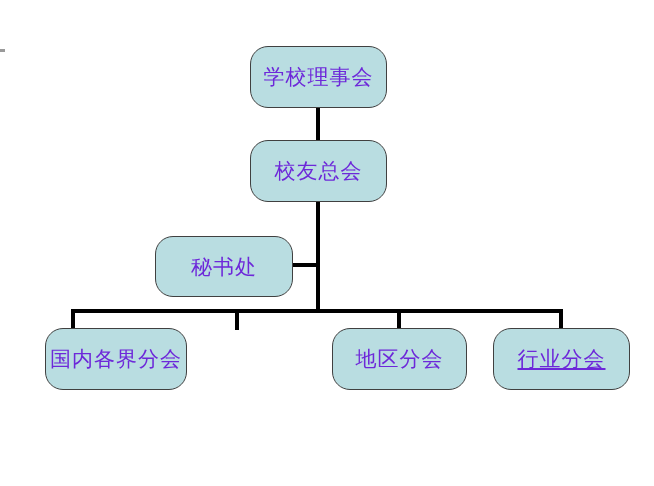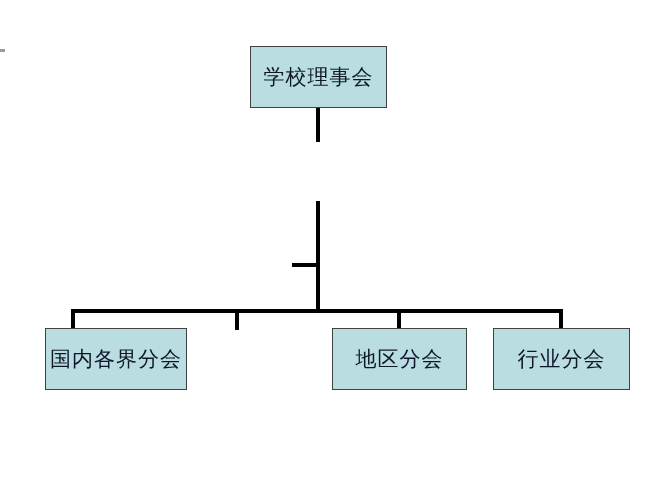--- a/index.html
+++ b/index.html
@@ -13,25 +13,25 @@
     width: 654px;
     height: 486px;
     background: #ffffff;
     overflow: hidden;
   }
   .org-node {
     position: absolute;
     box-sizing: border-box;
     background: #b9dde1;
     border: 1.5px solid #404040;
-    border-radius: 0;
+    border-radius: 18px;
     display: flex;
     align-items: center;
     justify-content: center;
-    color: #0f172a;
+    color: #6d28d9;
     font-size: 21px;
     letter-spacing: 1px;
     white-space: nowrap;
   }
   .connector {
     position: absolute;
     background: #000000;
   }
   .edge-artifact {
     position: absolute;
@@ -41,21 +41,21 @@
     height: 3px;
     background: #9a9a9a;
   }
   
   .node-board        { left: 250px; top:  46px; width: 137px; height: 62px; }
   .node-alumni       { left: 250px; top: 140px; width: 137px; height: 62px; }
   .node-secretariat  { left: 155px; top: 236px; width: 138px; height: 61px; }
   .node-domestic     { left:   5px; top: 328px; width: 142px; height: 62px; margin-left: 40px; }
   .node-overseas     { left: 168px; top: 328px; width: 139px; height: 62px; }
   .node-regional     { left: 332px; top: 328px; width: 135px; height: 62px; }
-  .node-industry     { left: 493px; top: 328px; width: 137px; height: 62px; }
+  .node-industry     { left: 493px; top: 328px; width: 137px; height: 62px; text-decoration: underline; }
   
   .conn-board-alumni   { left: 316px; top: 107px; width: 4px;  height: 35px; }
   .conn-trunk          { left: 316px; top: 201px; width: 4px;  height: 110px; }
   .conn-secretariat    { left: 292px; top: 263px; width: 26px; height: 4px; }
   .conn-bus            { left:  71px; top: 309px; width: 492px; height: 4px; }
   .conn-drop-domestic  { left:  71px; top: 309px; width: 4px;  height: 21px; }
   .conn-drop-overseas  { left: 235px; top: 309px; width: 4px;  height: 21px; }
   .conn-drop-regional  { left: 397px; top: 309px; width: 4px;  height: 21px; }
   .conn-drop-industry  { left: 559px; top: 309px; width: 4px;  height: 21px; }
 </style>
@@ -72,21 +72,27 @@
   <div class="connector conn-bus"></div>
   <div class="connector conn-drop-domestic"></div>
   <div class="connector conn-drop-overseas"></div>
   <div class="connector conn-drop-regional"></div>
   <div class="connector conn-drop-industry"></div>
 
   <div class="org-node node-board">
     <span>学校理事会</span>
   </div>
 
+  <div class="org-node node-alumni">
+    <span>校友总会</span>
+  </div>
 
+  <div class="org-node node-secretariat">
+    <span>秘书处</span>
+  </div>
 
   <div class="org-node node-domestic">
     <span>国内各界分会</span>
   </div>
 
 
   <div class="org-node node-regional">
     <span>地区分会</span>
   </div>
 

